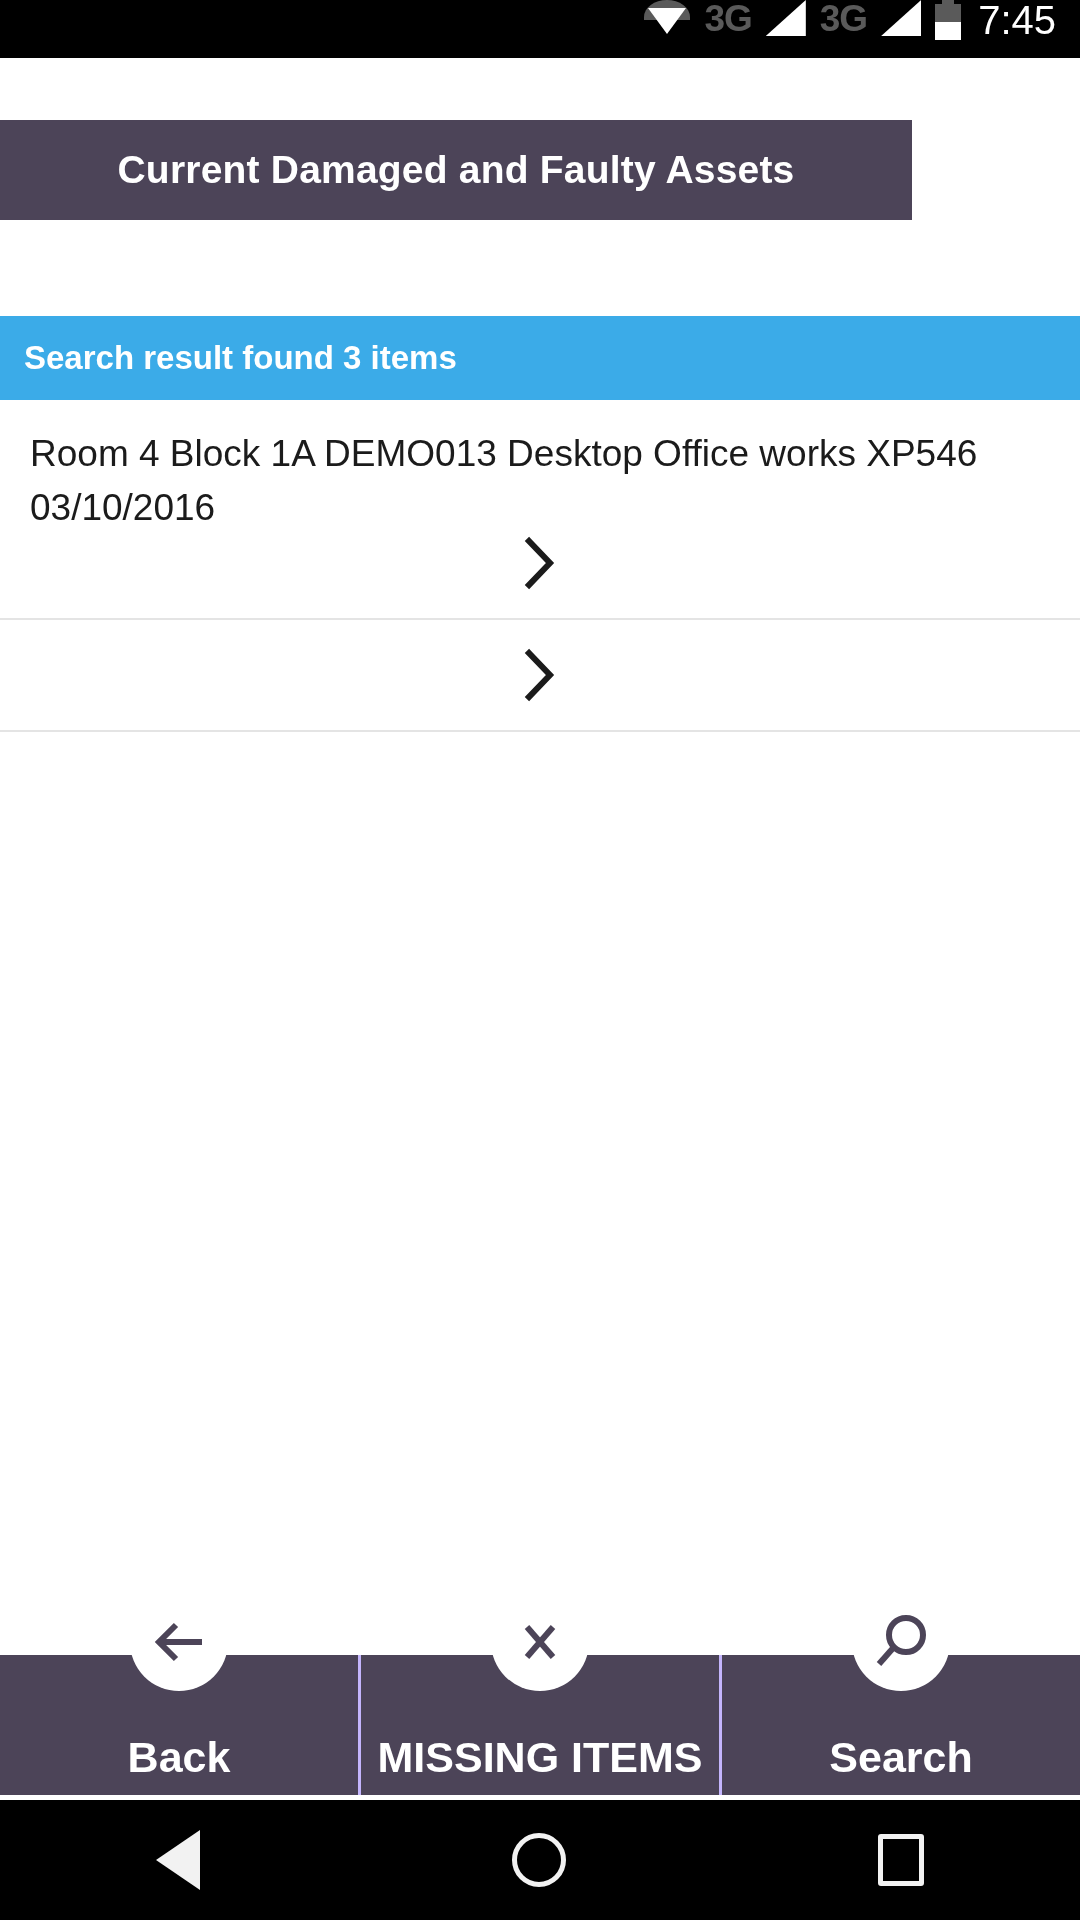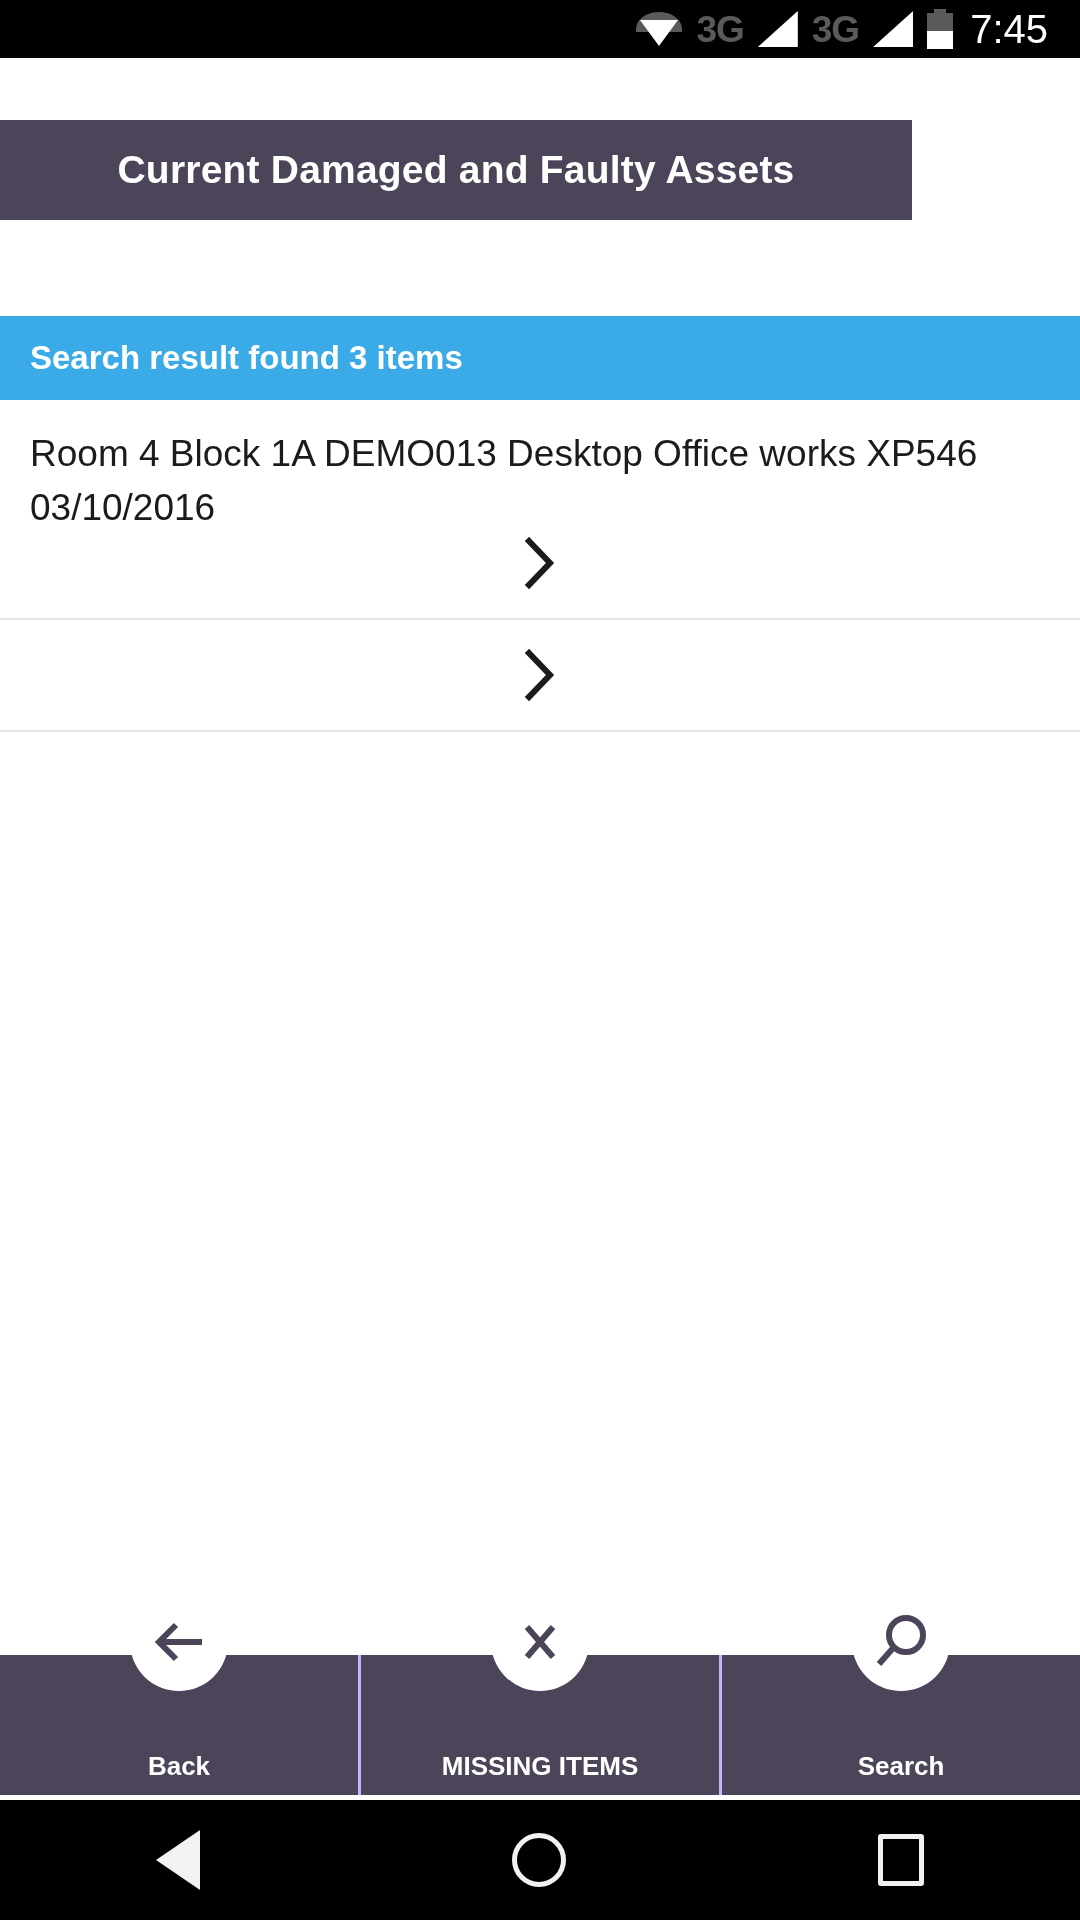--- a/index.html
+++ b/index.html
@@ -7,22 +7,22 @@
     width:1080px; height:1920px;
     background:#ffffff;
     font-family:"Liberation Sans", sans-serif;
     overflow:hidden;
   }
   #screen { position:relative; width:1080px; height:1920px; background:#fff; }
 
   
   .statusbar{
     position:absolute; top:0; left:0; width:1080px; height:58px;
-    background:#000; display:flex; align-items:center; justify-content:flex-end;
-    padding-right:32px; gap:14px;
+    background:#000; display:flex; align-items:flex-start; justify-content:flex-end;
+    padding-right:24px; gap:14px;
   }
   .sb-wifi{ width:46px; height:34px; position:relative; }
   .sb-wifi .arc{
     position:absolute; top:0; left:0; width:46px; height:20px;
     border-top-left-radius:46px 34px; border-top-right-radius:46px 34px;
     background:#5a5a5a;
   }
   .sb-wifi .fan{
     position:absolute; top:8px; left:4px;
     width:0; height:0;
@@ -43,21 +43,21 @@
     position:absolute; top:120px; left:0; width:912px; height:100px;
     background:#4c4458; display:flex; align-items:center; justify-content:center;
   }
   .appbar-title{ color:#fff; font-size:39px; font-weight:700; letter-spacing:0.2px; }
 
   
   .banner{
     position:absolute; top:316px; left:0; width:1080px; height:84px;
     background:#3babe8; display:flex; align-items:center;
   }
-  .banner-text{ color:#fff; font-size:33px; font-weight:700; padding-left:30px; }
+  .banner-text{ color:#fff; font-size:33px; font-weight:700; padding-left:24px; }
 
   
   .list{ position:absolute; top:400px; left:0; width:1080px; }
   .list-item{
     position:relative; width:1080px;
     display:flex; align-items:center;
     border-bottom:2px solid #e4e4e4;
     padding:27px 0 27px 0;
     background:#fff;
     flex-direction:column;
@@ -75,21 +75,21 @@
   
   .actionbar{
     position:absolute; left:0; top:1655px; width:1080px; height:140px;
     background:#4c4458; display:flex;
   }
   .action{
     position:relative; flex:1 1 0; display:flex; align-items:flex-end;
     justify-content:center; padding-bottom:16px;
   }
   .action + .action{ border-left:3px solid #c4b5fd; }
-  .action-label{ color:#fff; font-size:26px; font-weight:700; line-height:1; }
+  .action-label{ color:#fff; font-size:43px; font-weight:700; line-height:1; }
   .action-circle{
     position:absolute; top:-62px; left:50%; transform:translateX(-50%);
     width:98px; height:98px; border-radius:50%;
     background:#ffffff; display:flex; align-items:center; justify-content:center;
   }
   .action-circle svg{ display:block; }
 
   
   .navbar{
     position:absolute; left:0; bottom:0; width:1080px; height:120px;

